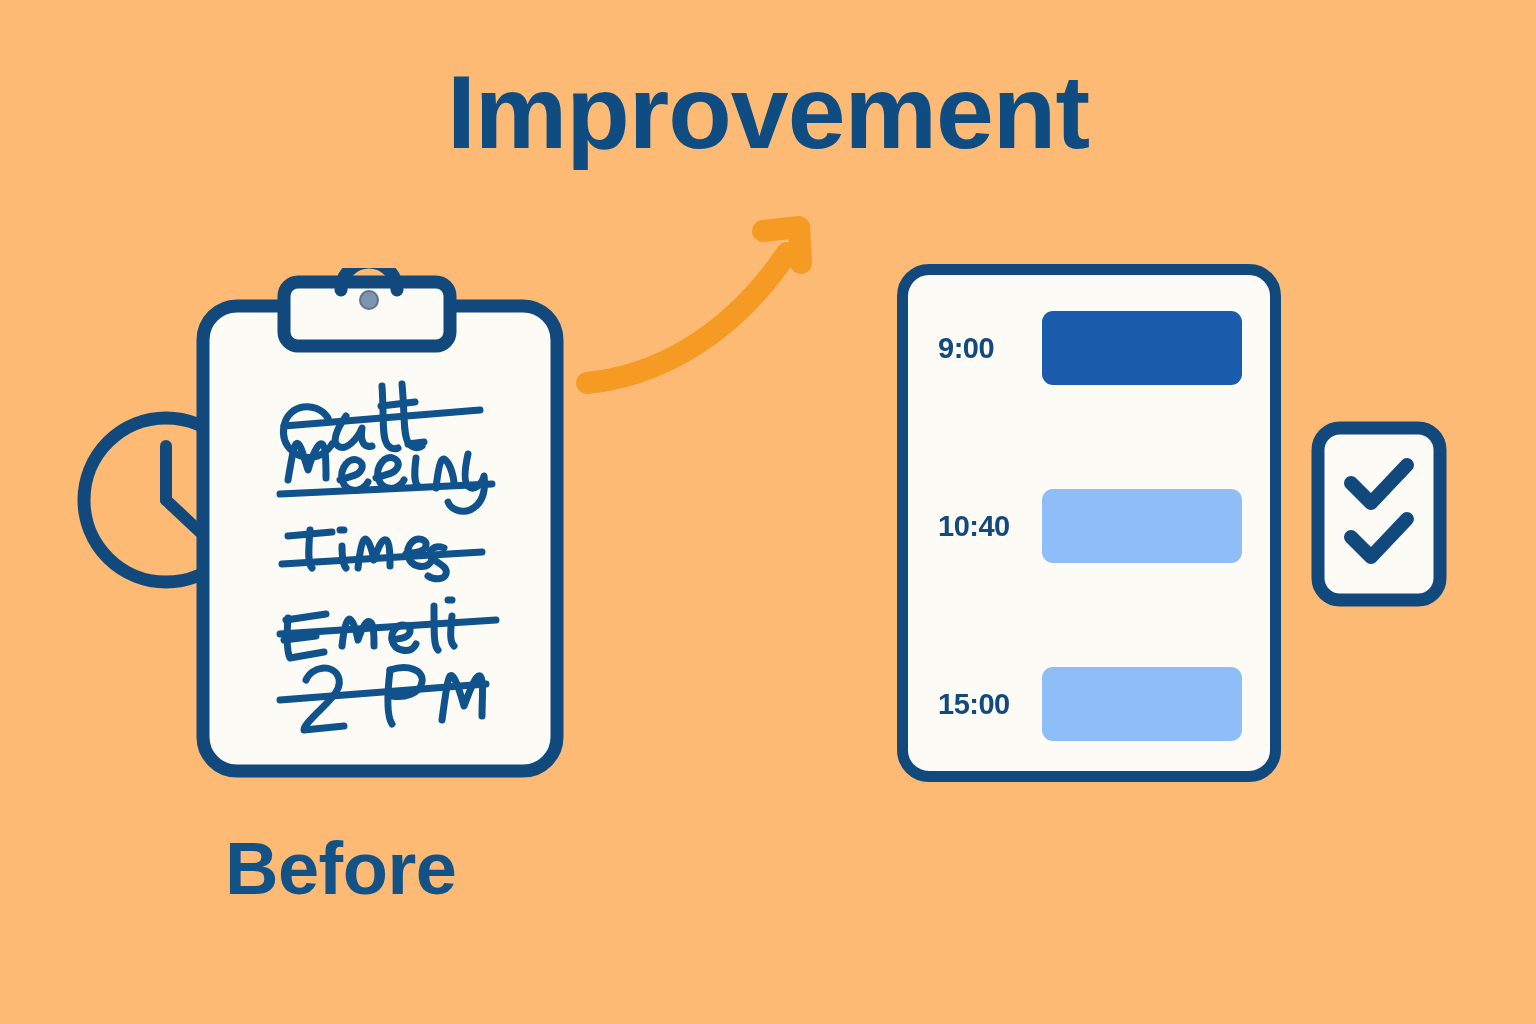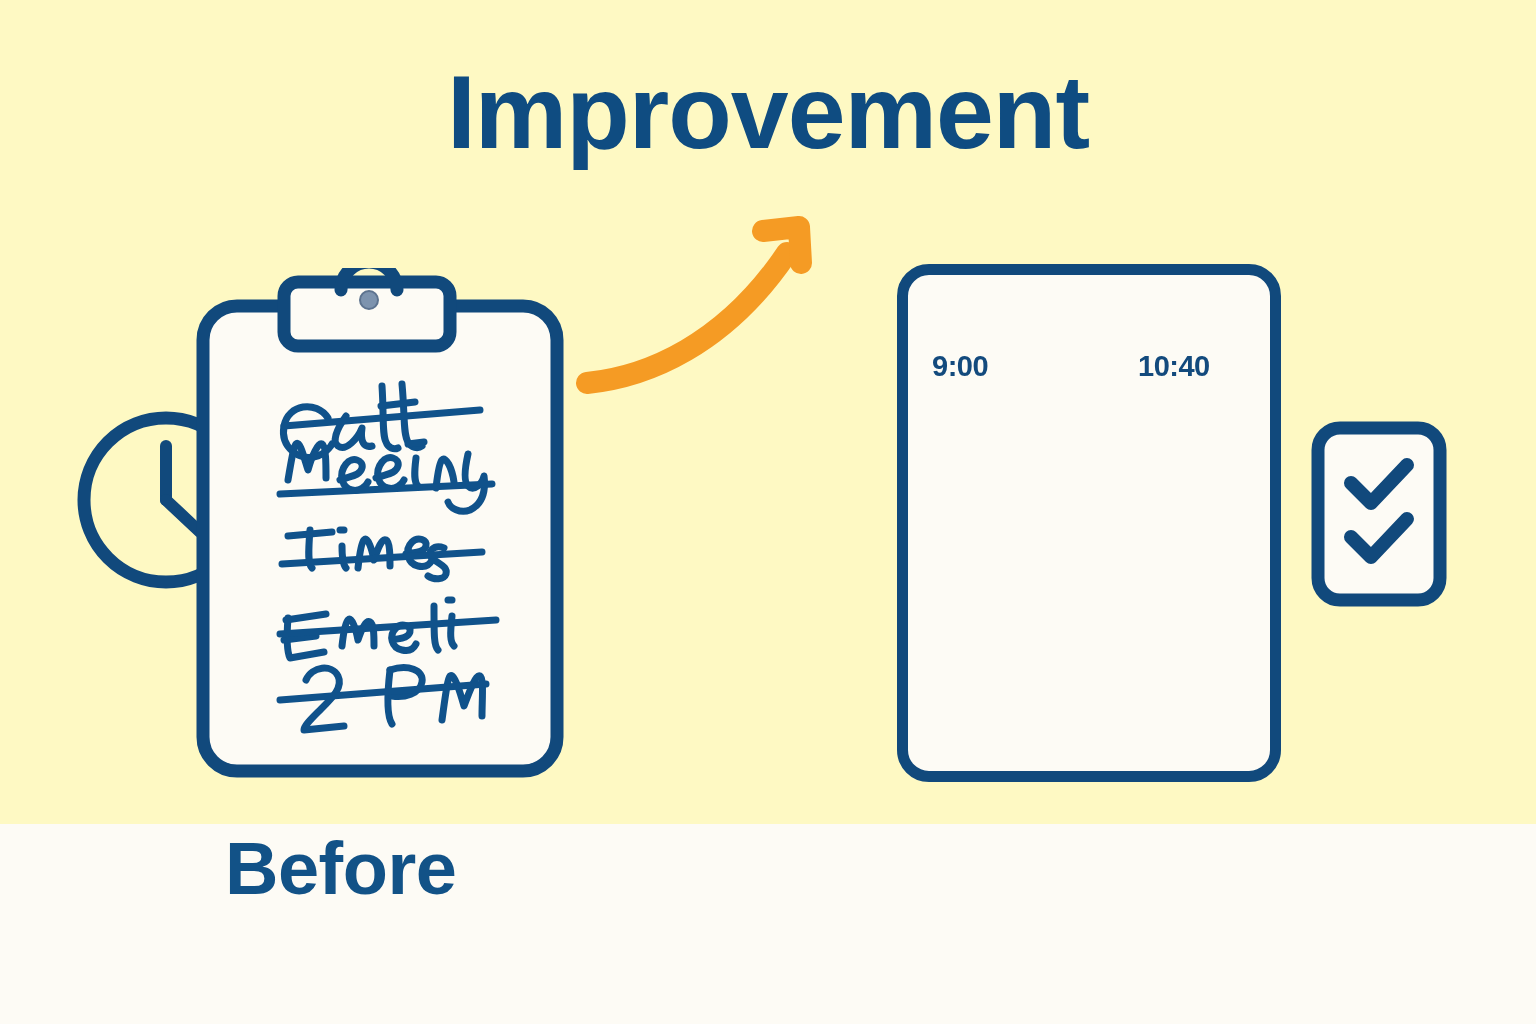--- a/index.html
+++ b/index.html
@@ -10,22 +10,22 @@
     width: 1536px;
     height: 1024px;
     background: #fdfbf5;
     font-family: "Liberation Sans", sans-serif;
     overflow: hidden;
     position: relative;
   }
   #stage {
     position: relative;
     width: 1536px;
-    height: 824px;
-    background: #fef9c3;
+    height: 1024px;
+    background: #fdba74;
   }
 
   
   #title {
     position: absolute;
     left: 0;
     top: 58px;
     width: 1536px;
     text-align: center;
     font-size: 104px;
@@ -89,25 +89,24 @@
     border-radius: 32px;
     background: #fdfbf5;
   }
   #schedule {
     position: absolute;
     left: 0;
     top: 0;
     width: 100%;
     height: 100%;
     box-sizing: border-box;
-    padding: 36px 28px 30px 24px;
+    padding: 36px 28px 30px 30px;
     display: flex;
-    flex-direction: row;
+    flex-direction: column;
     justify-content: space-between;
-    margin-top: 18px;
   }
   .slot-row {
     display: flex;
     align-items: center;
     height: 74px;
   }
   .slot-time {
     width: 104px;
     flex: 0 0 104px;
     font-size: 29px;
@@ -233,20 +232,26 @@
 
       <div class="slot-row">
         <div class="slot-time">10:40</div>
         <div class="slot-bars">
           <div class="bar" style="flex:1;background:#8ebdf8;"></div>
         </div>
       </div>
 
 
 
+      <div class="slot-row">
+        <div class="slot-time">15:00</div>
+        <div class="slot-bars">
+          <div class="bar" style="flex:1;background:#8ebdf8;"></div>
+        </div>
+      </div>
 
     </div>
   </div>
 
   <div id="checklist-card">
     <svg viewBox="0 0 136 186" width="136" height="186" aria-hidden="true">
       <rect x="7" y="7" width="122" height="172" rx="22" ry="22" fill="#fdfbf5" stroke="#11497c" stroke-width="13"></rect>
       <path d="M40 62 L60 82 L96 44" fill="none" stroke="#11497c" stroke-width="14" stroke-linecap="round" stroke-linejoin="round"></path>
       <path d="M40 116 L60 136 L96 98" fill="none" stroke="#11497c" stroke-width="14" stroke-linecap="round" stroke-linejoin="round"></path>
     </svg>

